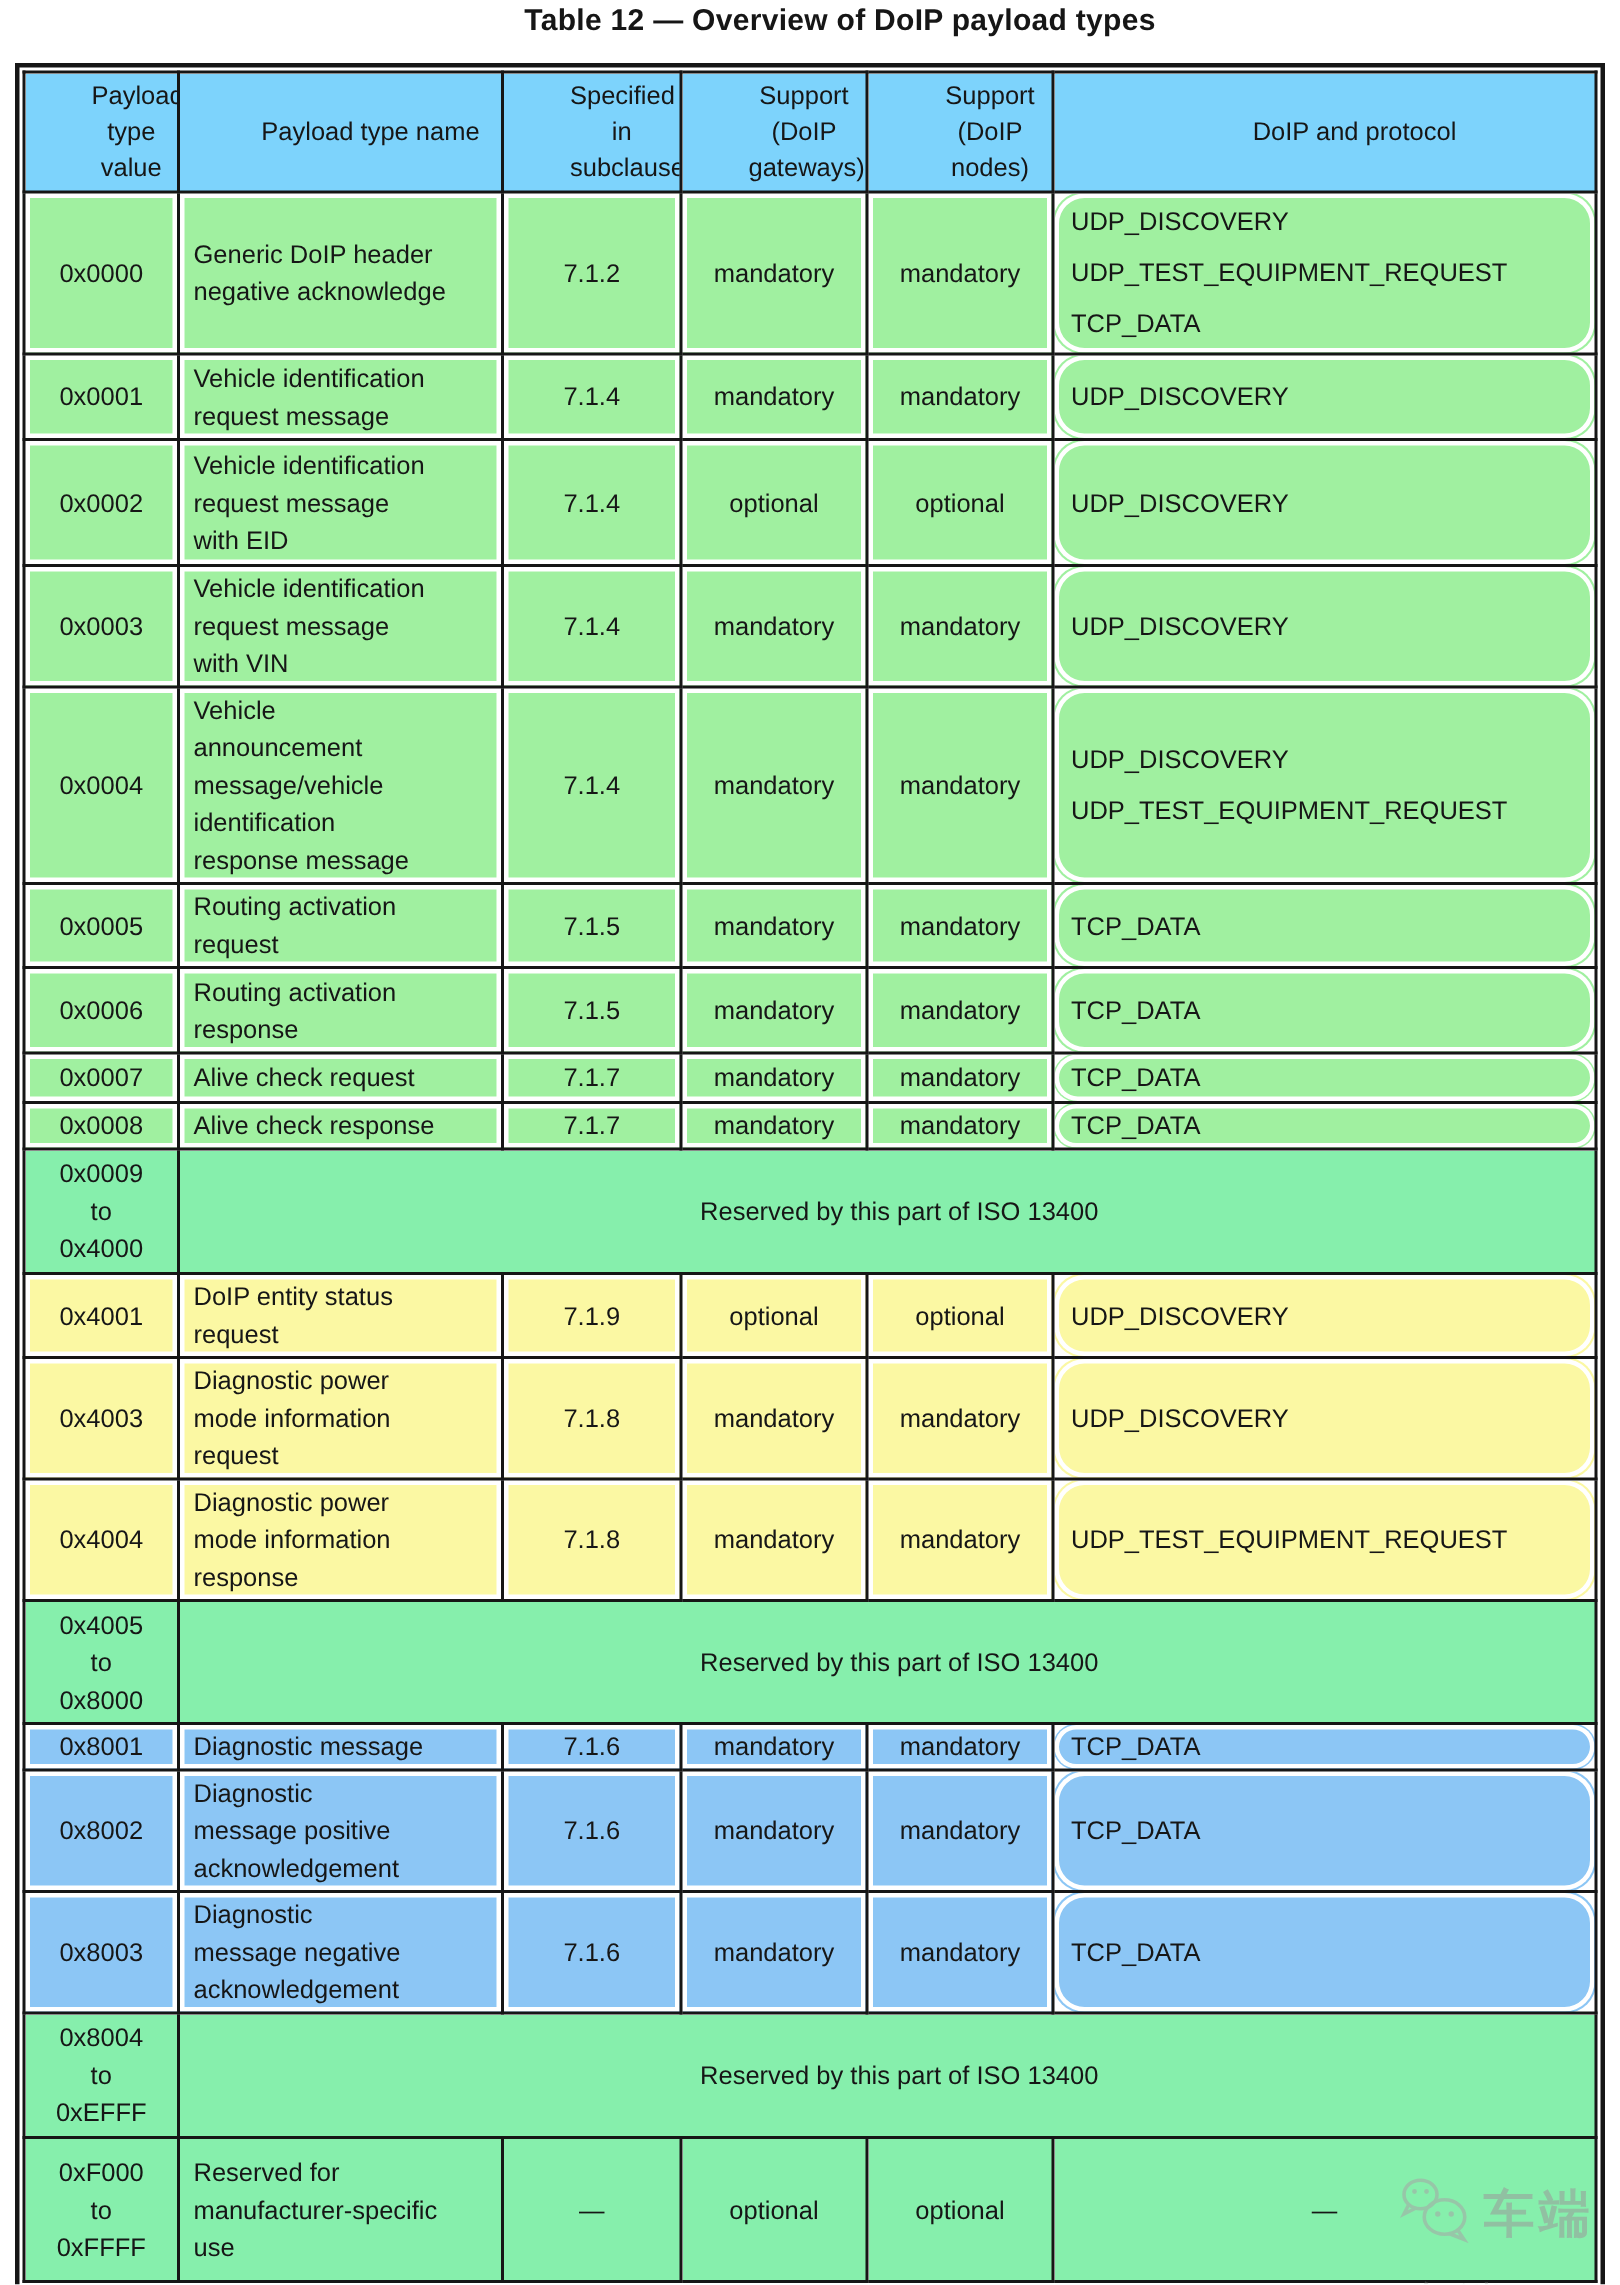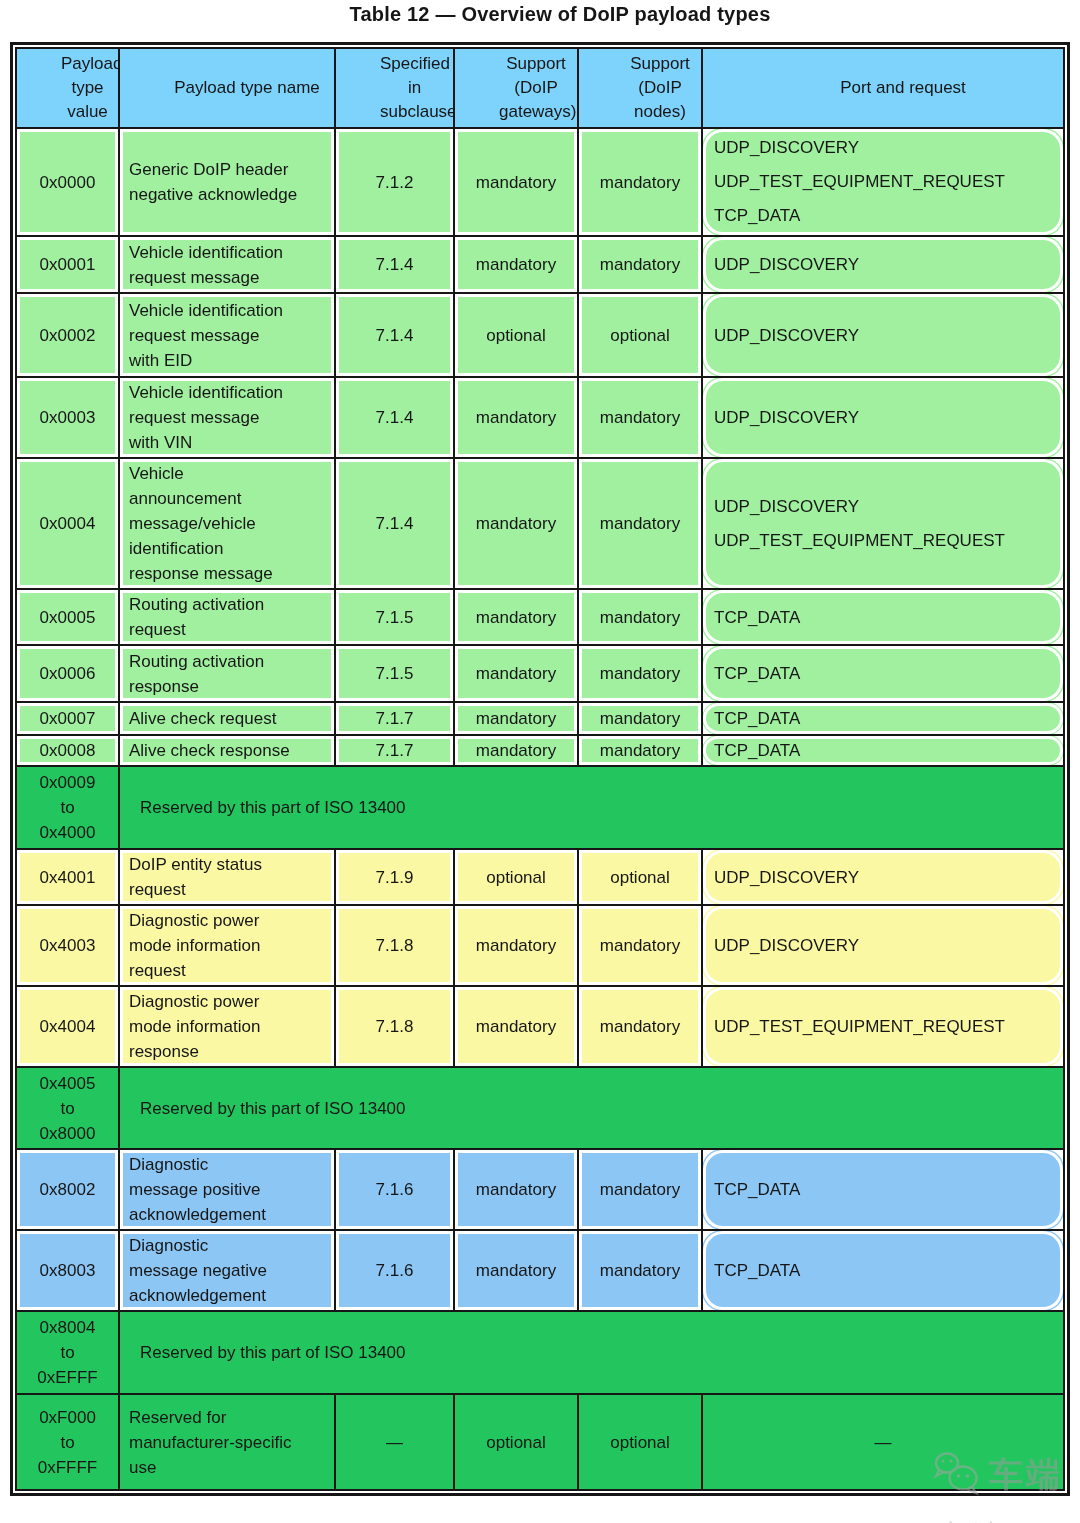--- a/index.html
+++ b/index.html
@@ -11,25 +11,25 @@
     border:3px solid #161616;padding:2px;box-sizing:border-box;background:#fff;}
   table{border-collapse:collapse;width:100%;table-layout:fixed;}
   th,td{border:2px solid #161616;font-size:17px;vertical-align:middle;
     white-space:pre-line;padding:2px 4px;box-sizing:border-box;overflow:hidden;}
   th{font-weight:normal;text-align:center;line-height:24px;background:#7dd3fc;padding-left:44px;}
   td.value{text-align:center;line-height:25px;}
   td.name{text-align:left;padding-left:9px;line-height:25px;}
   td.mid{text-align:center;line-height:23px;}
   td.port{text-align:left;padding-left:11px;line-height:23px;border-radius:20px;}
   td.port.spread{line-height:34px;}
-  td.reserved{text-align:left;line-height:23px;background:#fff;padding-left:20px;}
+  td.reserved{text-align:center;line-height:23px;background:#fff;padding-left:20px;}
   tr.green td{background:#a0f0a0;box-shadow:inset 0 0 0 3px #ffffff;}
   tr.yellow td{background:#fbf8a3;box-shadow:inset 0 0 0 3px #ffffff;}
   tr.blue td{background:#8cc6f5;box-shadow:inset 0 0 0 3px #ffffff;}
-  tr.white td{background:#22c55e;}
+  tr.white td{background:#86efac;}
   tr.white td.value{box-shadow:none;}
   .watermark{position:absolute;left:930px;top:1450px;display:flex;align-items:center;
     gap:7px;opacity:0.55;pointer-events:none;}
   .watermark .wm-label{font-size:34px;color:#9b9b9b;letter-spacing:3px;font-weight:bold;}
   .watermark2{position:absolute;left:938px;top:1516px;height:7px;overflow:hidden;
     opacity:0.3;display:flex;align-items:flex-start;gap:7px;pointer-events:none;}
   .watermark2 .wm-label{font-size:30px;color:#9b9b9b;letter-spacing:3px;}
 </style>
 </head>
 <body>
@@ -56,21 +56,21 @@
           <th>Payload type name</th>
           <th>Specified
 in
 subclause</th>
           <th>Support
 (DoIP
 gateways)</th>
           <th>Support
 (DoIP
 nodes)</th>
-          <th>Port and request</th>
+          <th>DoIP and protocol</th>
         </tr>
       </thead>
       <tbody>
         <tr class="green" style="height:100px">
           <td class="value">0x0000</td>
           <td class="name">Generic DoIP header
 negative acknowledge</td>
           <td class="mid">7.1.2</td>
           <td class="mid">mandatory</td>
           <td class="mid">mandatory</td>
@@ -187,20 +187,28 @@
           <td class="mid">7.1.8</td>
           <td class="mid">mandatory</td>
           <td class="mid">mandatory</td>
           <td class="port">UDP_TEST_EQUIPMENT_REQUEST</td>
         </tr>
         <tr class="white" style="height:82px">
           <td class="value">0x4005
 to
 0x8000</td>
           <td class="reserved" colspan="5">Reserved by this part of ISO 13400</td>
+        </tr>
+        <tr class="blue" style="height:31px">
+          <td class="value">0x8001</td>
+          <td class="name">Diagnostic message</td>
+          <td class="mid">7.1.6</td>
+          <td class="mid">mandatory</td>
+          <td class="mid">mandatory</td>
+          <td class="port">TCP_DATA</td>
         </tr>
         <tr class="blue" style="height:80px">
           <td class="value">0x8002</td>
           <td class="name">Diagnostic
 message positive
 acknowledgement</td>
           <td class="mid">7.1.6</td>
           <td class="mid">mandatory</td>
           <td class="mid">mandatory</td>
           <td class="port">TCP_DATA</td>

